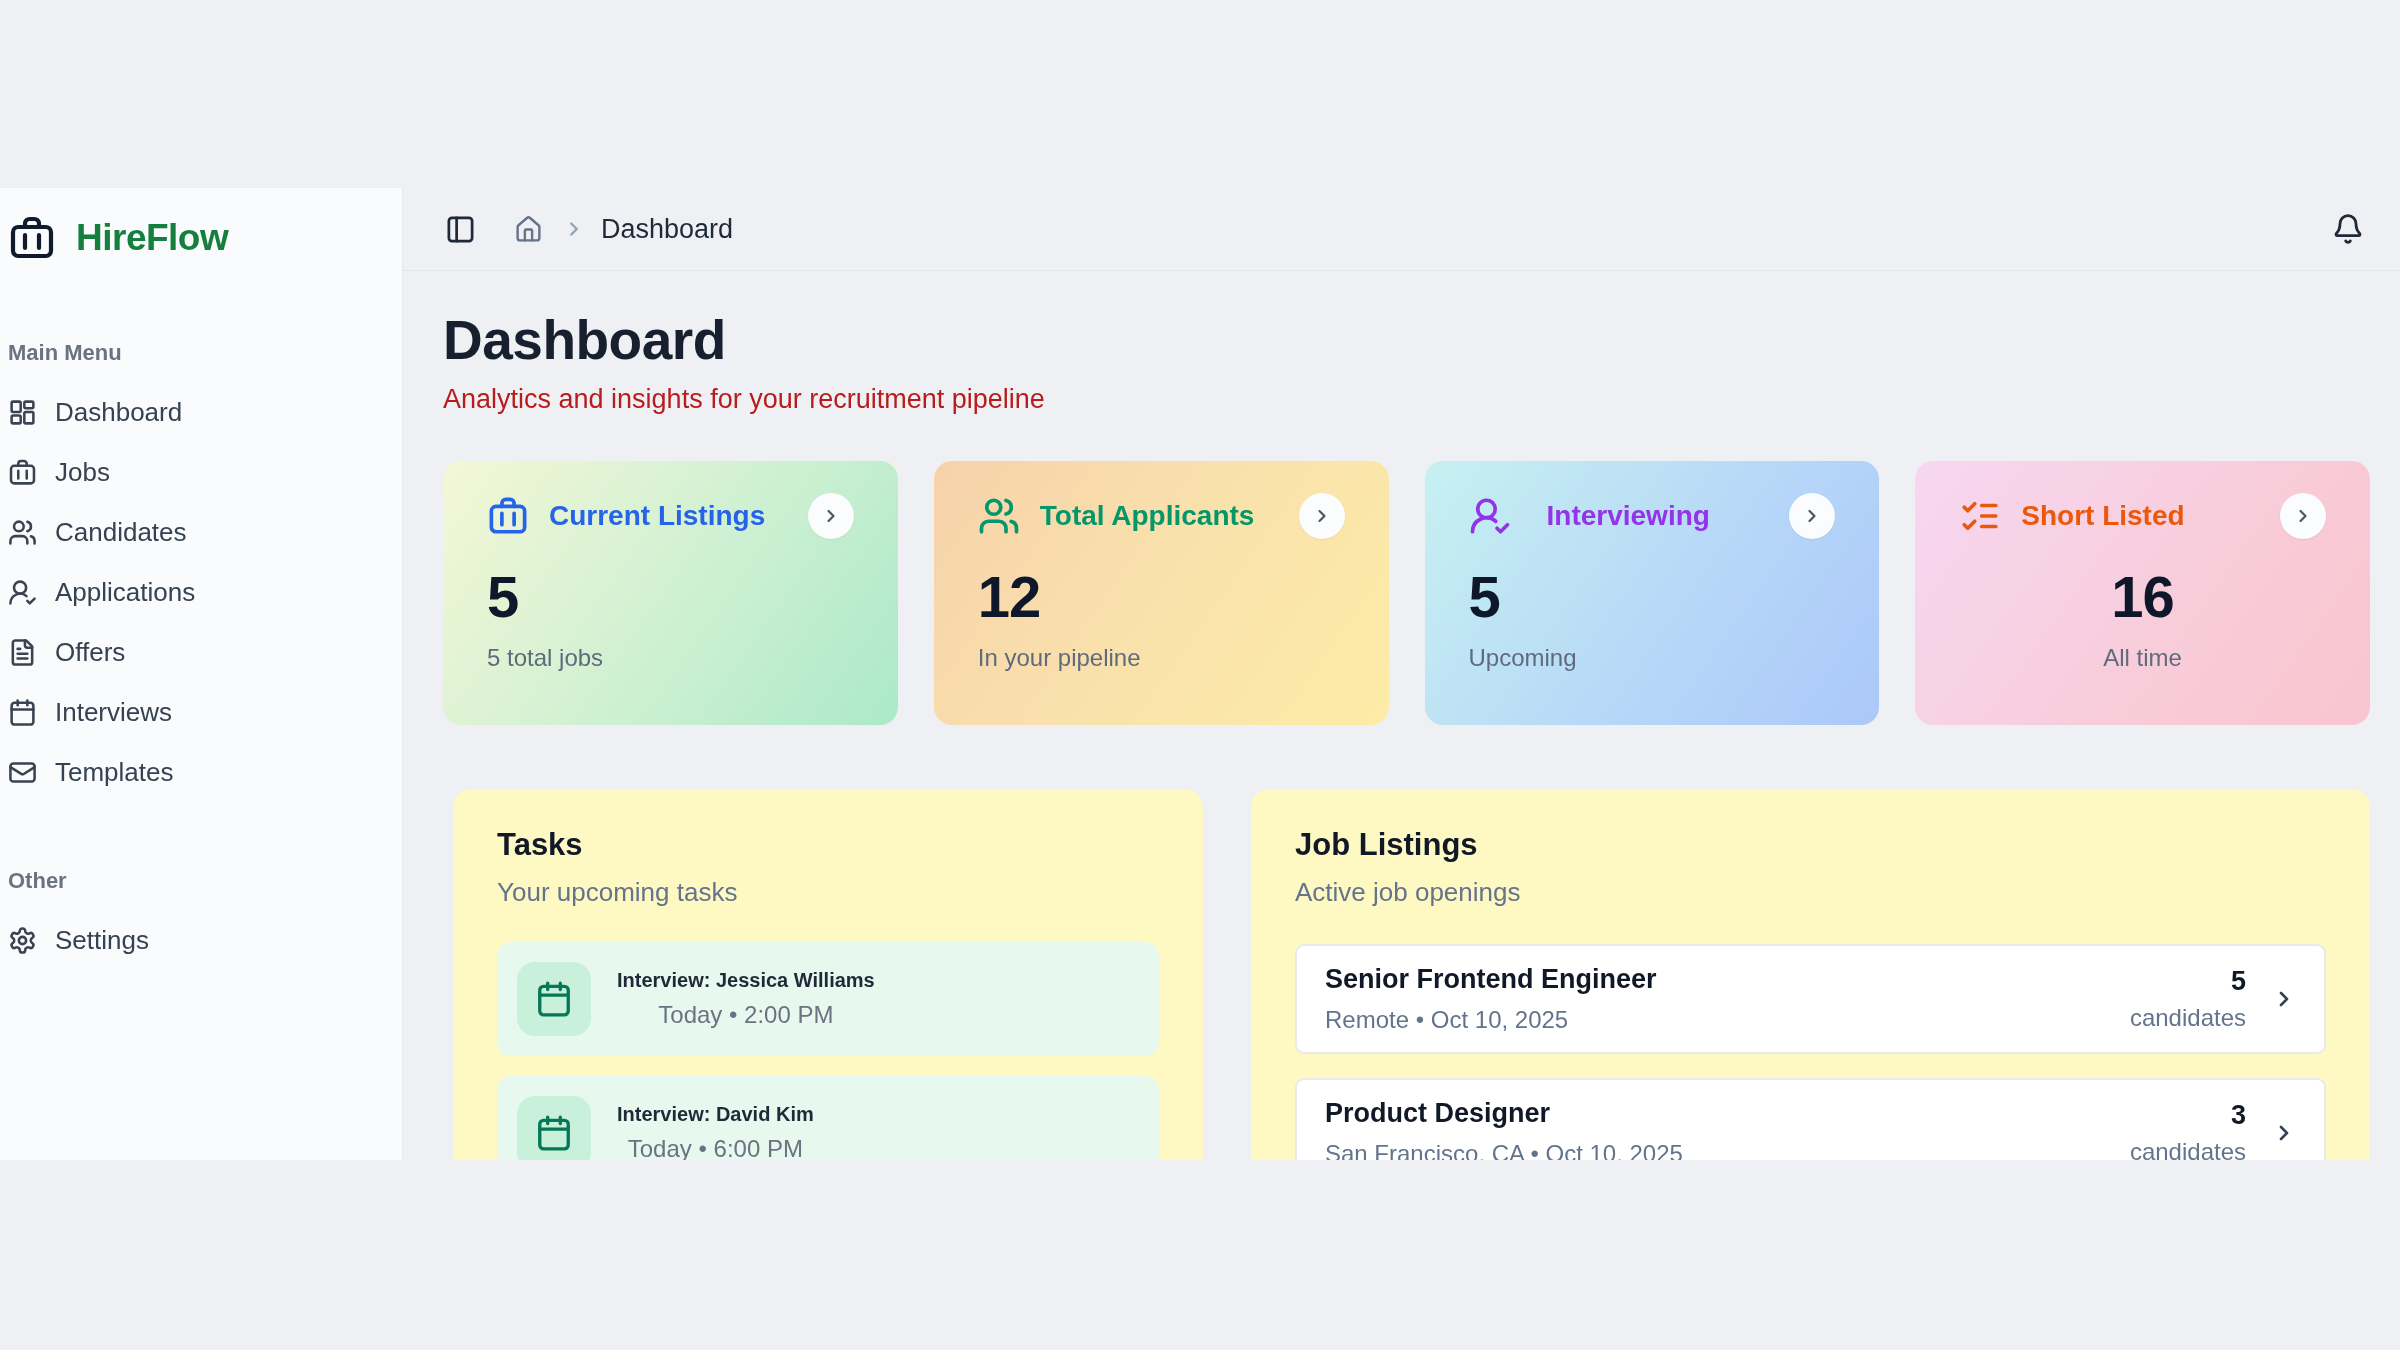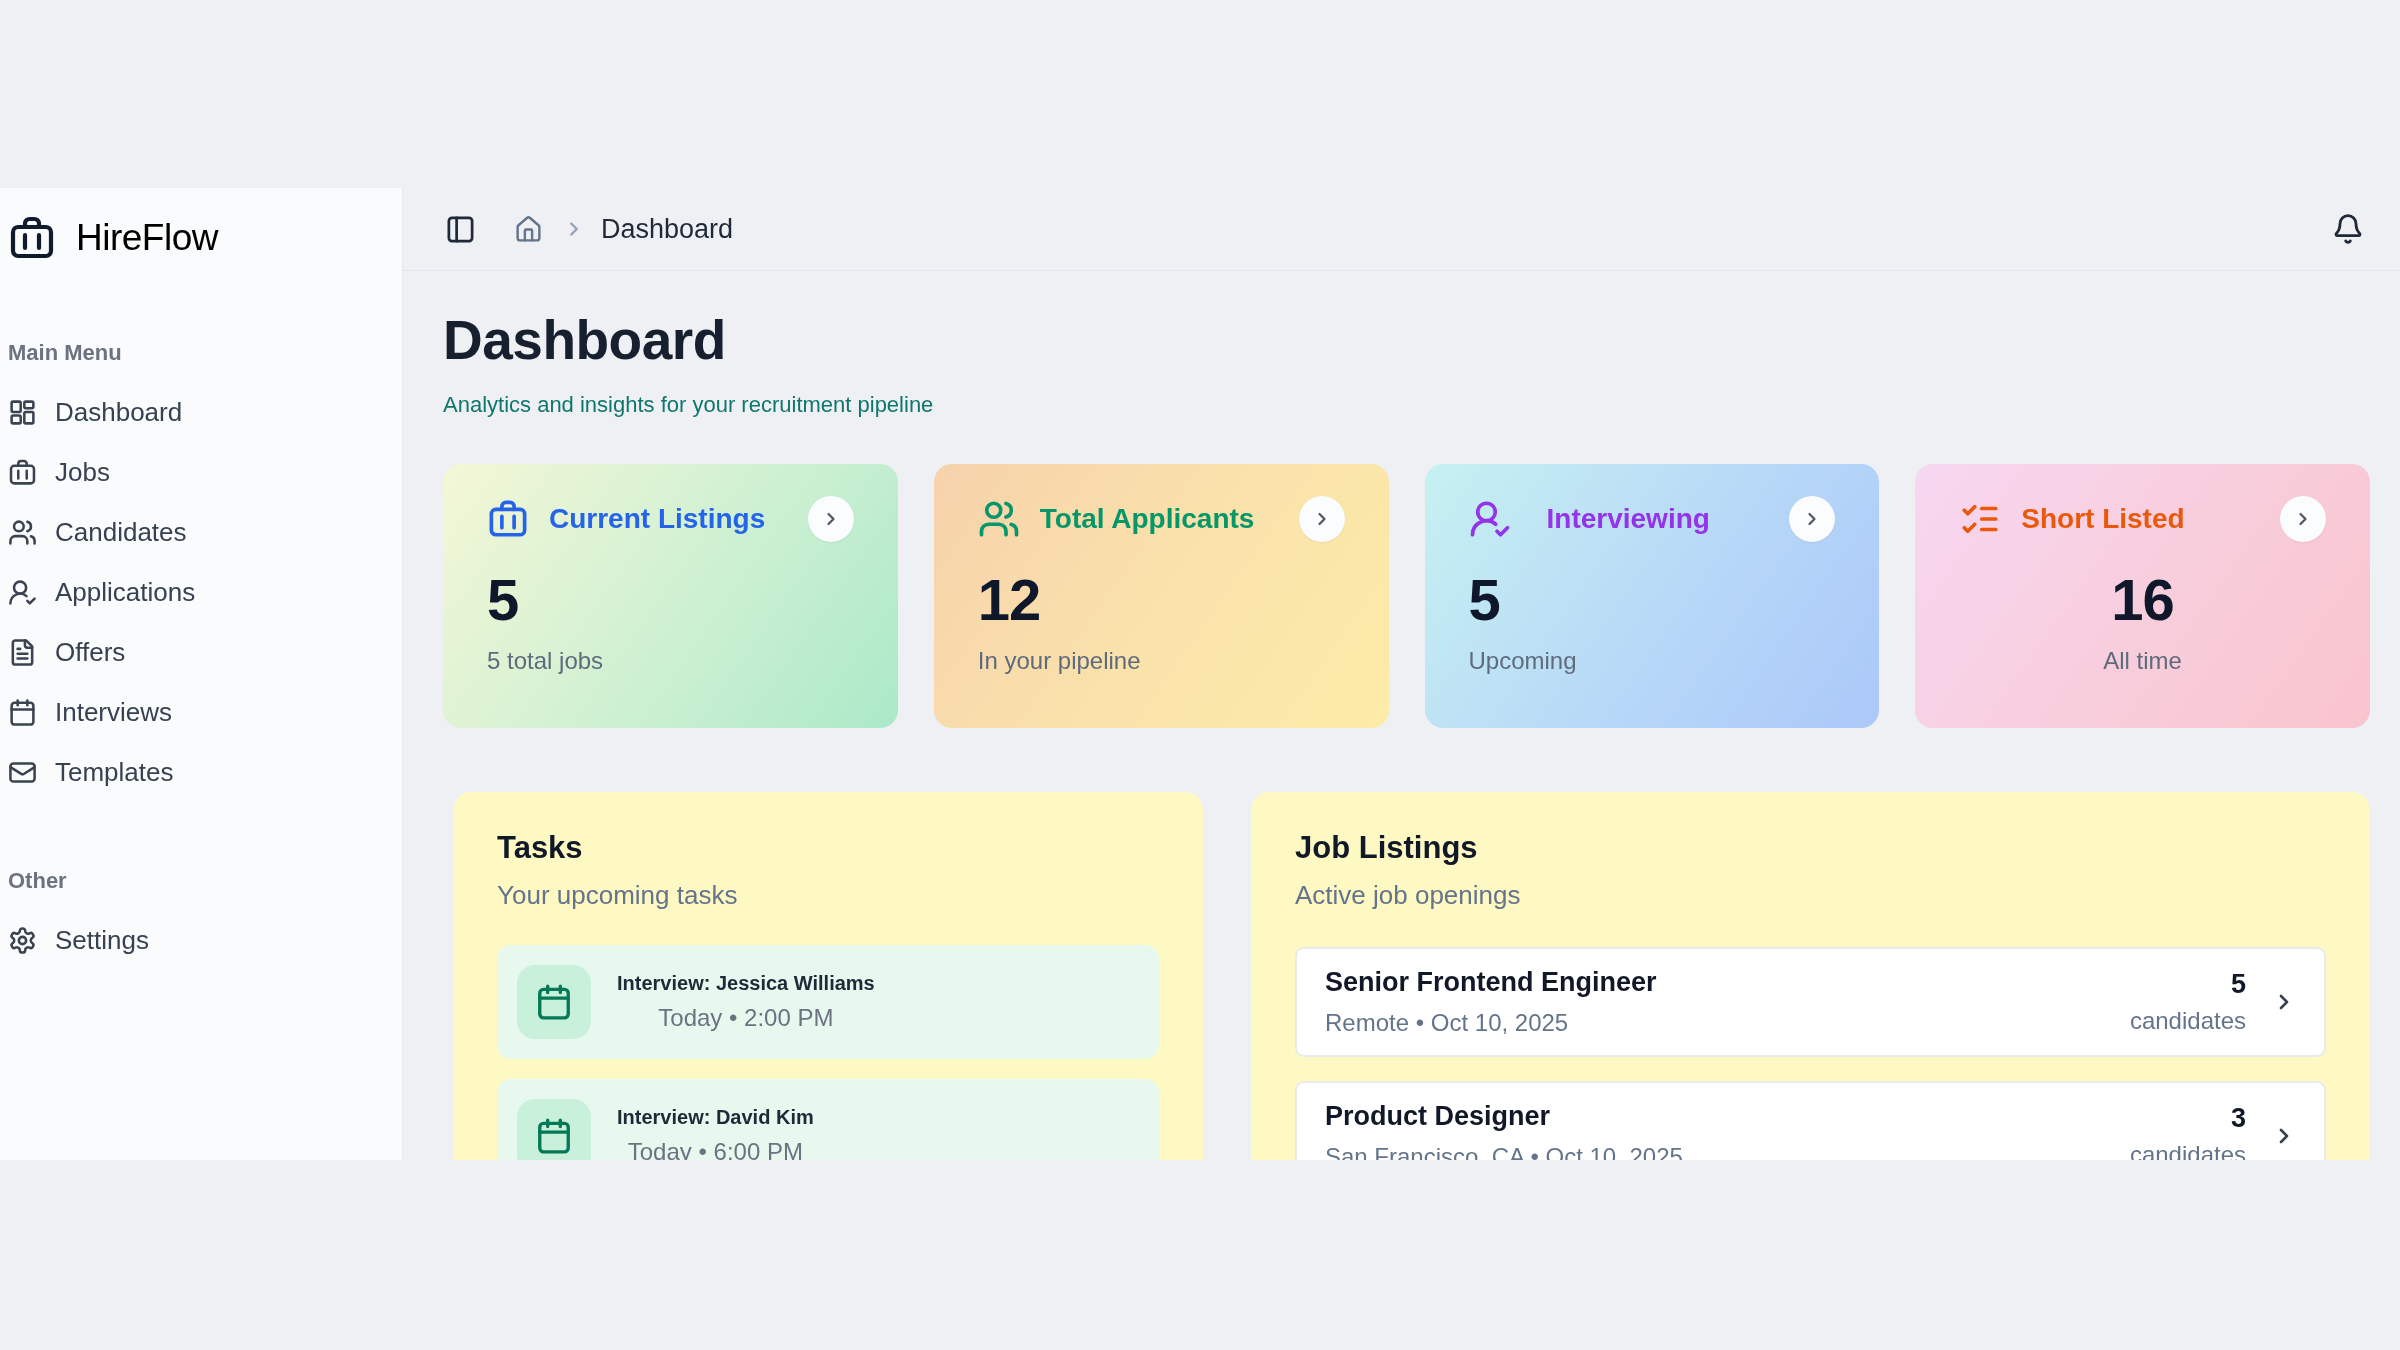--- a/index.html
+++ b/index.html
@@ -17,21 +17,21 @@
   }
   
   .sidebar {
     position:absolute; left:0; top:0; width:403px; height:100%;
     background:#fafbfc; border-right:1px solid #e7e9ee;
     padding:24px 16px 0 6px;
   }
   .logo-row { display:flex; align-items:center; gap:20px; padding-left:2px; margin-top:2px; }
   .logo-icon { width:48px; height:48px; color:#111b2e; display:inline-flex; }
   .logo-icon svg { width:100%; height:100%; }
-  .logo-text { font-size:37px; font-weight:400; color:#000000; letter-spacing:-0.5px; }
+  .logo-text { font-size:37px; font-weight:700; color:#15803d; letter-spacing:-0.5px; }
   .section-label { font-size:22px; font-weight:700; color:#6b7280; margin:78px 0 16px 2px; }
   .section-label.second { margin-top:66px; }
   .nav-item {
     display:flex; align-items:center; gap:18px; height:60px;
     color:#364152; cursor:pointer; padding-left:2px;
   }
   .nav-icon { width:29px; height:29px; display:inline-flex; color:#3b4351; flex:0 0 auto; }
   .nav-icon svg { width:100%; height:100%; }
   .nav-label { font-size:26px; }
   
@@ -46,21 +46,21 @@
   .tb-home svg { width:100%; height:100%; }
   .tb-chev { width:22px; height:22px; color:#94a3b8; display:inline-flex; margin-left:20px; }
   .tb-chev svg { width:100%; height:100%; }
   .tb-crumb { font-size:27px; color:#1f2937; margin-left:16px; }
   .tb-spacer { flex:1; }
   .tb-bell { width:32px; height:32px; color:#1f2937; cursor:pointer; display:inline-flex; }
   .tb-bell svg { width:100%; height:100%; }
   
   .content { position:absolute; left:403px; top:84px; right:0; bottom:0; padding:0 30px 0 40px; }
   .page-title { font-size:55px; font-weight:800; color:#16202e; letter-spacing:-0.5px; margin-top:36px; }
-  .page-sub { font-size:22px; color:#0f766e; margin-top:20px; }
+  .page-sub { font-size:27px; color:#b91c1c; margin-top:12px; }
   
   .stats-row { display:grid; grid-template-columns:repeat(4,1fr); gap:36px; margin-top:46px; }
   .stat-card { height:264px; border-radius:18px; padding:32px 44px; cursor:pointer; }
   .stat-0 { background:linear-gradient(125deg,#f4f7d6 0%,#cdf0d2 55%,#abe9c8 100%); }
   .stat-1 { background:linear-gradient(125deg,#f7d2ab 0%,#fae3ab 55%,#fdeba7 100%); }
   .stat-2 { background:linear-gradient(125deg,#c6f1f1 0%,#b6d6f8 60%,#abc8f8 100%); }
   .stat-3 { background:linear-gradient(125deg,#f7d7f1 0%,#f8ccd9 60%,#f9c4ce 100%);text-align:center; }
   .stat-head { display:flex; align-items:center; gap:20px; }
   .stat-0 .stat-head { color:#2563eb; }
   .stat-1 .stat-head { color:#059669; }

